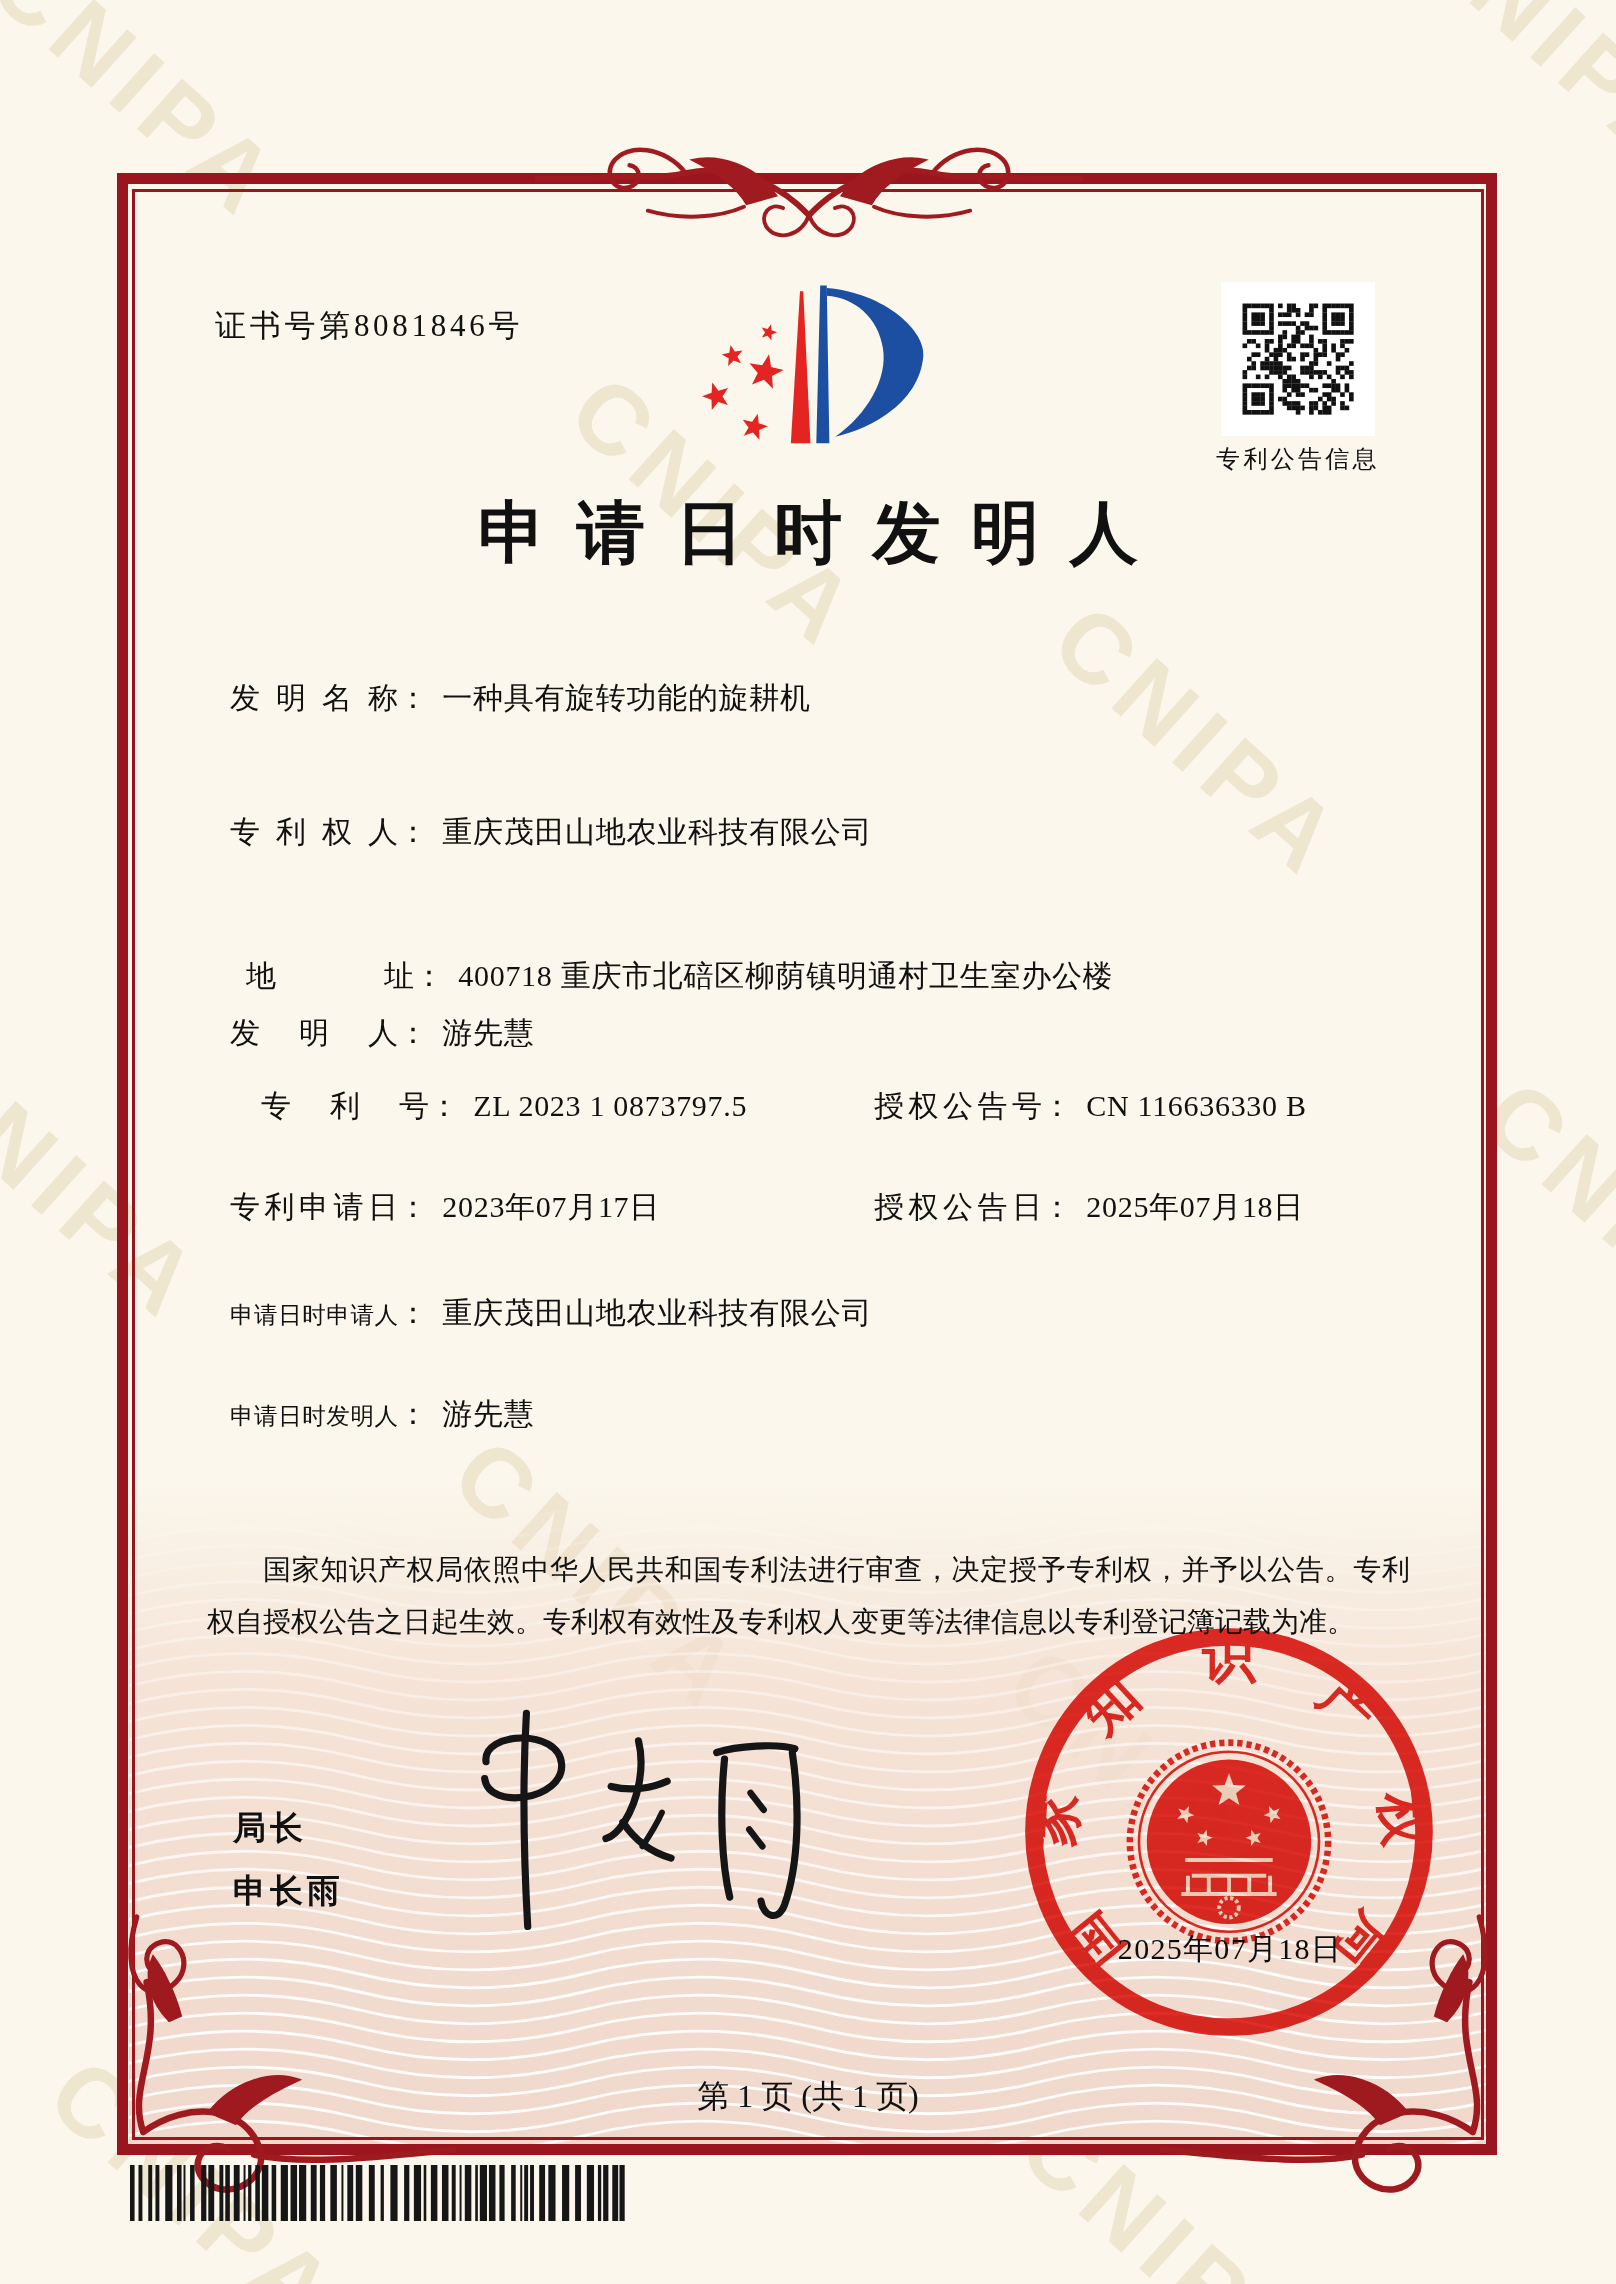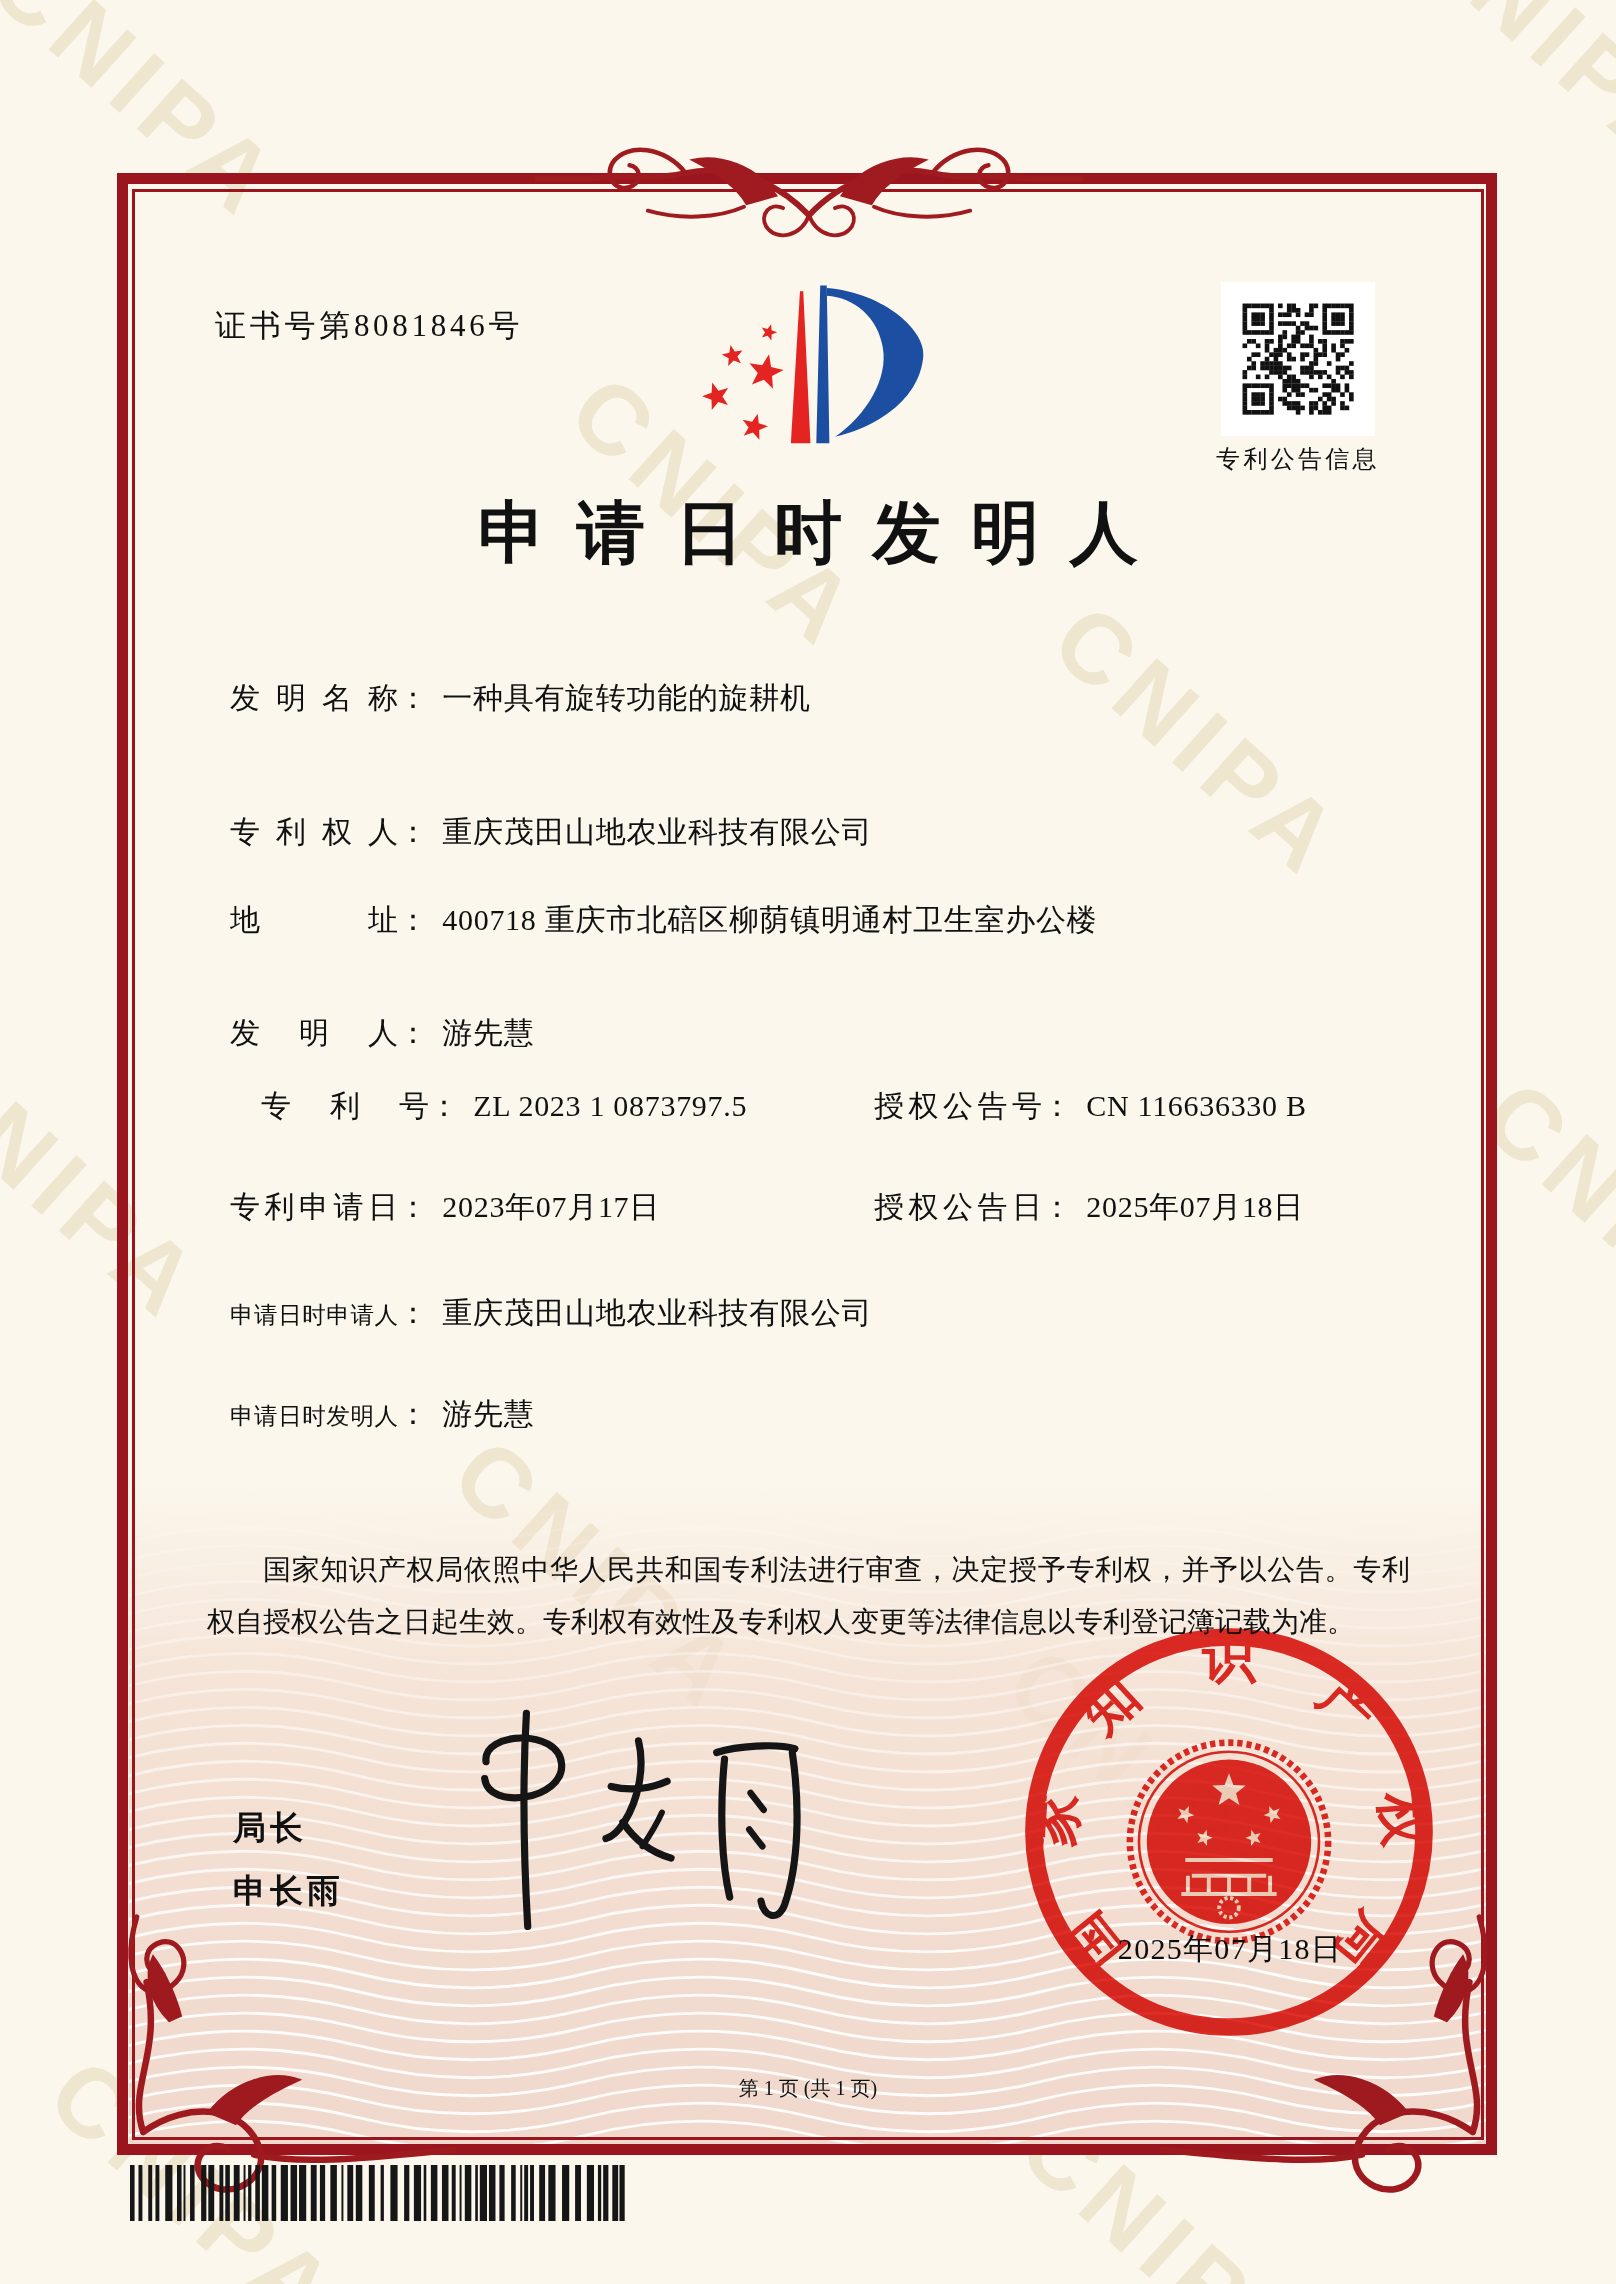--- a/index.html
+++ b/index.html
@@ -29,21 +29,21 @@
   .lbl.l7{font-size:23.5px;}
   .colon{display:inline-block;margin-right:14.3px;}
   .val{letter-spacing:0.7px;}
   #statement{left:207px;top:1544px;width:1203px;font-size:28px;line-height:52px;
              text-align:justify;text-indent:2em;z-index:5;}
   .signer{position:absolute;left:233px;font-family:"Liberation Sans","DejaVu Sans",sans-serif;
           font-weight:bold;font-size:33px;letter-spacing:3.9px;z-index:5;}
   #signature-svg{left:443px;top:1695px;width:391px;height:261px;z-index:5;}
   #seal-svg{left:1017px;top:1620px;width:424px;height:424px;z-index:6;mix-blend-mode:multiply;opacity:.94;}
   #seal-date{left:1075px;top:1929px;width:310px;text-align:center;font-size:30px;z-index:7;color:#0d0d0d;letter-spacing:1.3px;}
-  #footer{left:0;top:2075px;width:1616px;text-align:center;font-size:20px;z-index:5;}
+  #footer{left:0;top:2075px;width:1616px;text-align:center;font-size:32px;z-index:5;}
   #barcode-svg{left:130px;top:2165px;width:496px;height:56px;z-index:5;}
   .deco{z-index:4;}
 </style>
 </head>
 <body>
 
 <div id="page">
 
   <div class="wm" style="left:-39px;top:26px;">CNIPA</div>
   <div class="wm" style="left:1382px;top:-19.6px;">CNIPA</div>
@@ -458,21 +458,21 @@
   <div id="qr-label" class="abs content">专利公告信息</div>
 
   <div id="title" class="abs content">申请日时发明人</div>
 
   <div class="row" style="top:812px;">
     <span class="lbl">专利权人</span><span class="colon">：</span><span class="val">重庆茂田山地农业科技有限公司</span>
   </div>
   <div class="row" style="top:678px;">
     <span class="lbl">发明名称</span><span class="colon">：</span><span class="val">一种具有旋转功能的旋耕机</span>
   </div>
-  <div class="row" style="top:900px;">
+  <div class="row" style="top:956px;margin-left:16px;">
     <span class="lbl">地址</span><span class="colon">：</span><span class="val">400718 重庆市北碚区柳荫镇明通村卫生室办公楼</span>
   </div>
   <div class="row" style="top:1013px;">
     <span class="lbl">发明人</span><span class="colon">：</span><span class="val">游先慧</span>
   </div>
   <div class="row" style="top:1086px;margin-left:31px;">
     <span class="lbl">专利号</span><span class="colon">：</span><span class="val">ZL 2023 1 0873797.5</span>
   </div>
   <div class="row rcol" style="top:1086px;">
     <span class="lbl">授权公告号</span><span class="colon">：</span><span class="val">CN 116636330 B</span>

